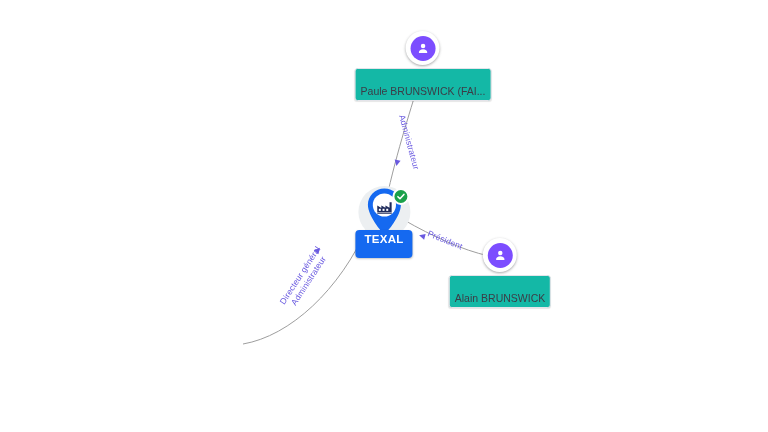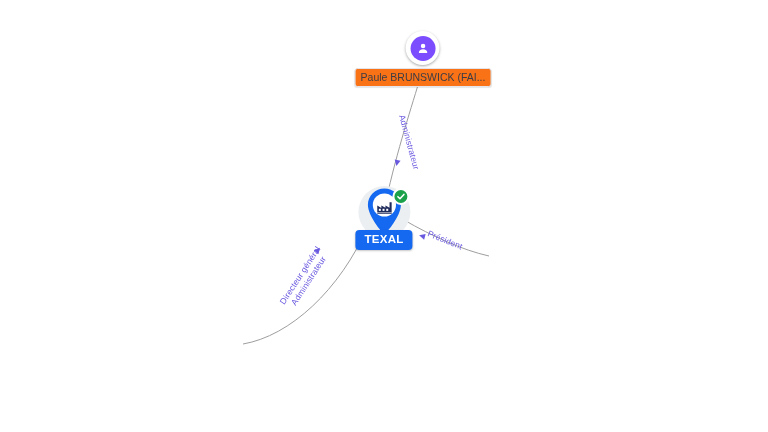--- a/index.html
+++ b/index.html
@@ -57,24 +57,24 @@
     background: #7c4dff;
     display: flex;
     align-items: center;
     justify-content: center;
   }
   .person-disc svg { display: block; }
 
   
   .node-caption {
     margin-top: 3px;
-    background: #f97316;
+    background: #14b8a6;
     border: 1px solid #e4e4ea;
     border-radius: 3px;
-    padding: 2px 5px 3px 5px;
+    padding: 16px 5px 3px 5px;
     font-size: 10.5px;
     line-height: 12px;
     color: #3c3c46;
     white-space: nowrap;
     box-shadow: 0 1px 1px rgba(0,0,0,.10);
   }
 
   
   .company-node {
     position: absolute;
@@ -117,21 +117,21 @@
     z-index: 3;
   }
   .company-chip {
     margin-top: -8px;
     background: #1569f0;
     color: #ffffff;
     font-size: 11.5px;
     font-weight: bold;
     letter-spacing: .3px;
     line-height: 13px;
-    padding: 3px 9px 4px 9px;
+    padding: 3px 9px 12px 9px;
     border-radius: 4px;
     white-space: nowrap;
     box-shadow: 0 1px 2px rgba(0,0,0,.22);
     position: relative;
     z-index: 4;
   }
 
   
   .edge-label {
     position: absolute;
@@ -180,20 +180,31 @@
       <div class="person-disc">
         <svg width="15" height="15" viewBox="0 0 24 24" fill="#ffffff">
           <circle cx="12" cy="8" r="3.6"></circle>
           <path d="M12 13c-4 0-6.6 2.2-6.6 4.6V19h13.2v-1.4C18.6 15.2 16 13 12 13z"></path>
         </svg>
       </div>
     </div>
     <div class="node-caption">Paule BRUNSWICK (FAI...</div>
   </div>
 
+  <div class="node" style="left:500px; top:238px;">
+    <div class="person-avatar">
+      <div class="person-disc">
+        <svg width="15" height="15" viewBox="0 0 24 24" fill="#ffffff">
+          <circle cx="12" cy="8" r="3.6"></circle>
+          <path d="M12 13c-4 0-6.6 2.2-6.6 4.6V19h13.2v-1.4C18.6 15.2 16 13 12 13z"></path>
+        </svg>
+      </div>
+    </div>
+    <div class="node-caption">Alain BRUNSWICK</div>
+  </div>
 
 
   <div class="company-node" style="left:384px; top:186px;">
     <div class="pin-halo">
 
       <svg class="pin-shape" viewBox="0 0 40 52">
         <path d="M20 1.5c-9.1 0-16.5 7.3-16.5 16.3 0 11.6 14.2 27.5 15.3 28.7.6.7 1.8.7 2.4 0
                  1.1-1.2 15.3-17.1 15.3-28.7C36.5 8.8 29.1 1.5 20 1.5z" fill="#1569f0"></path>
         <circle cx="20" cy="18" r="11.6" fill="#ffffff"></circle>
 

